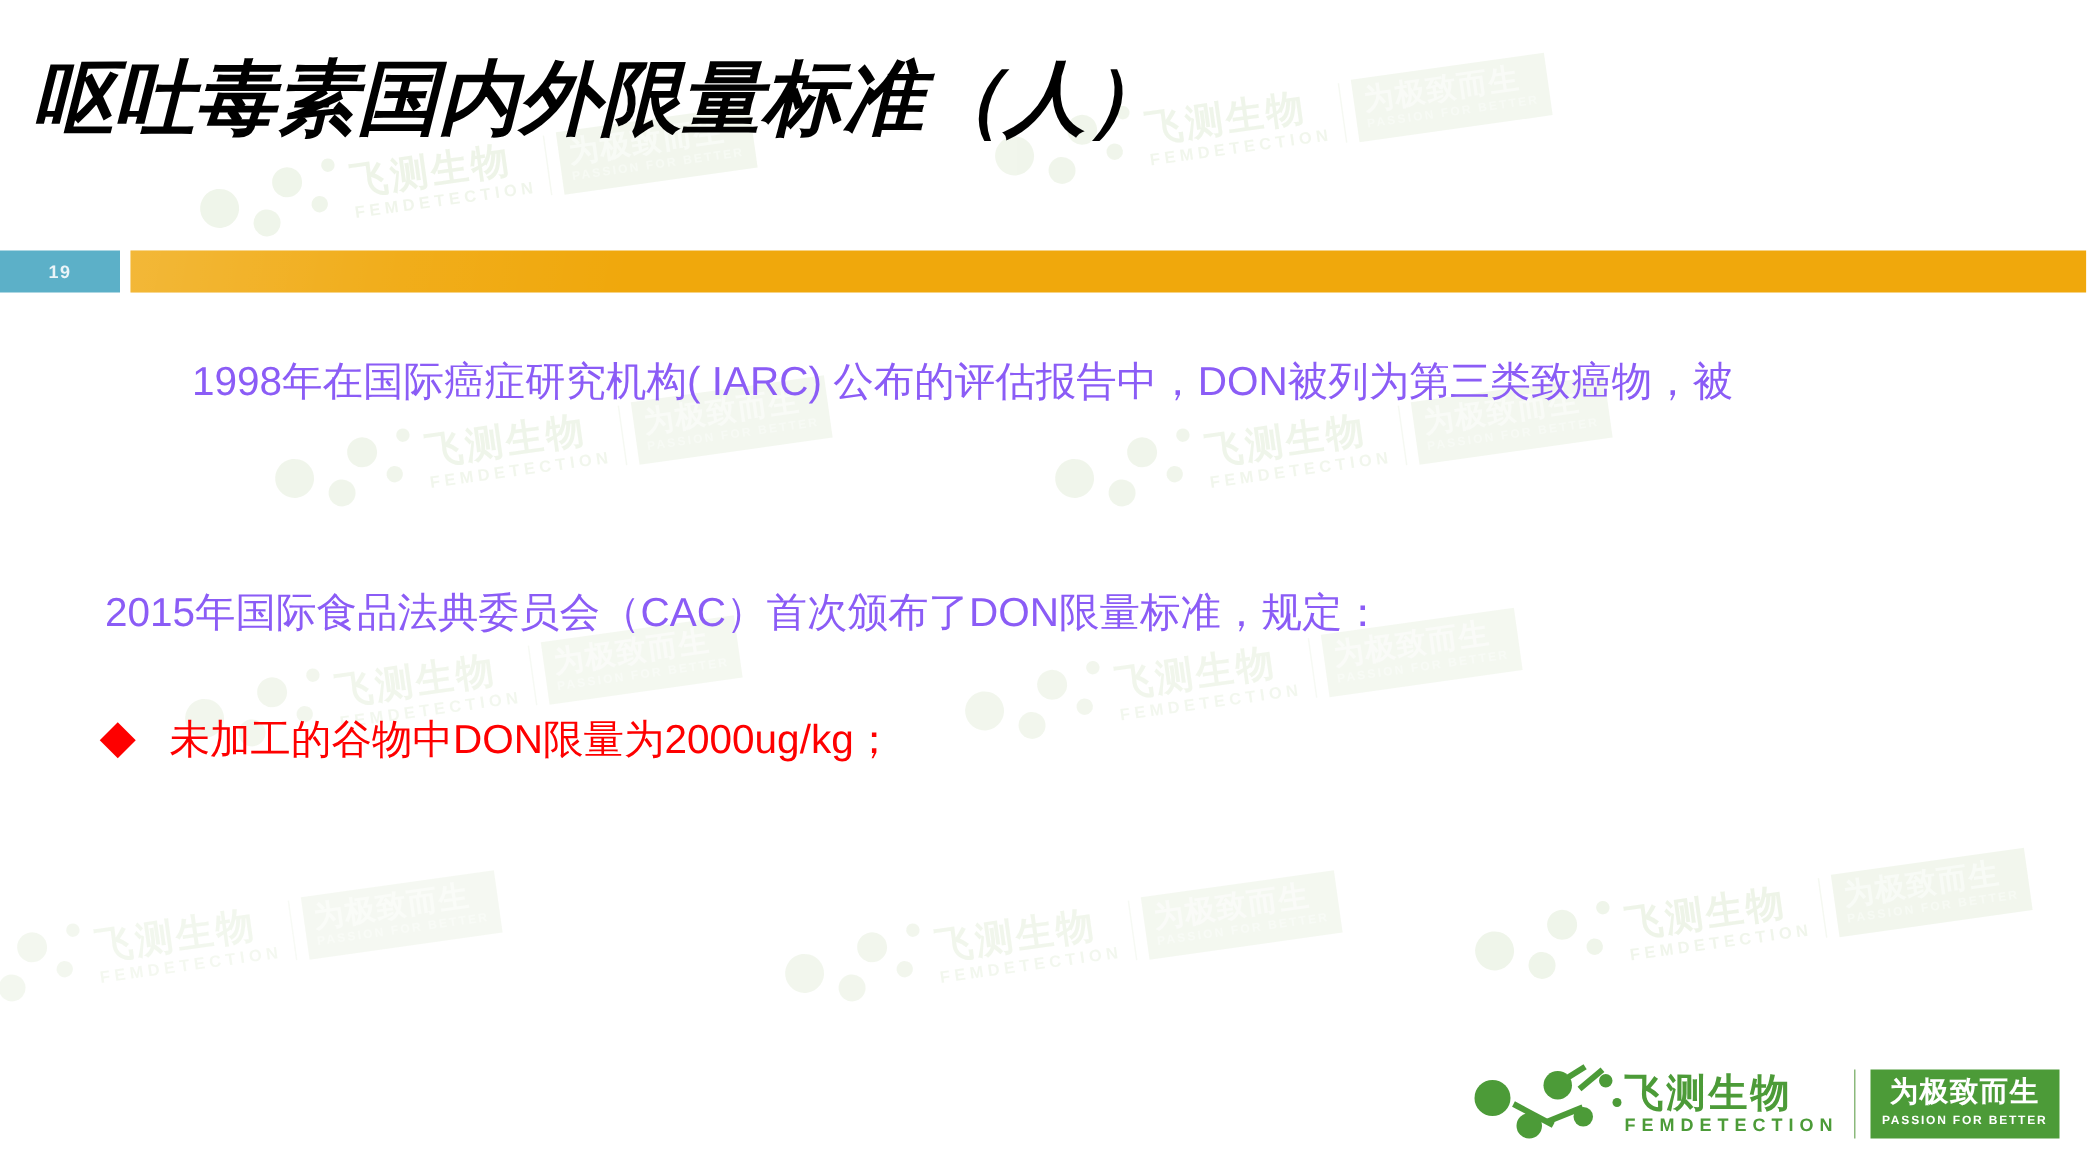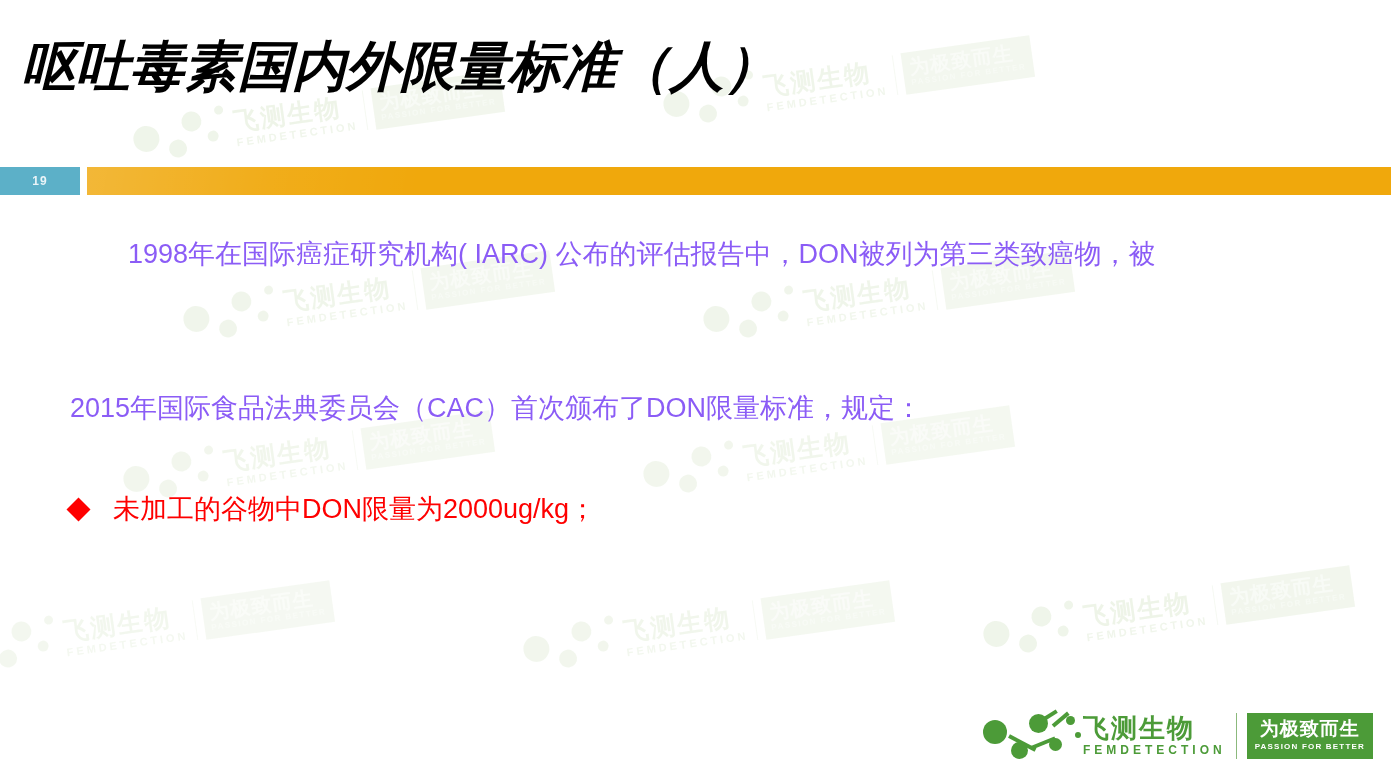--- a/index.html
+++ b/index.html
@@ -170,21 +170,21 @@
     background: #FE0000;
     transform: rotate(45deg);
     flex: 0 0 auto;
     margin-right: 8px;
   }
   .bullet .btext {
     font-size: 27px;
     color: #FE0000;
     line-height: 1.2;
   }
-  .bullet-1 { top: 298px; }
+  .bullet-1 { top: 282px; }
   .bullet-2 { top: 373px; }
   .bullet-3 { top: 448px; }
   .bullet-1 .btext { margin-left: 18px; }
   .bullet-2 .btext { margin-left: 28px; }
   .bullet-3 .btext { margin-left: 26px; }
 
   
   .footer-logo {
     position: absolute;
     right: 18px;

